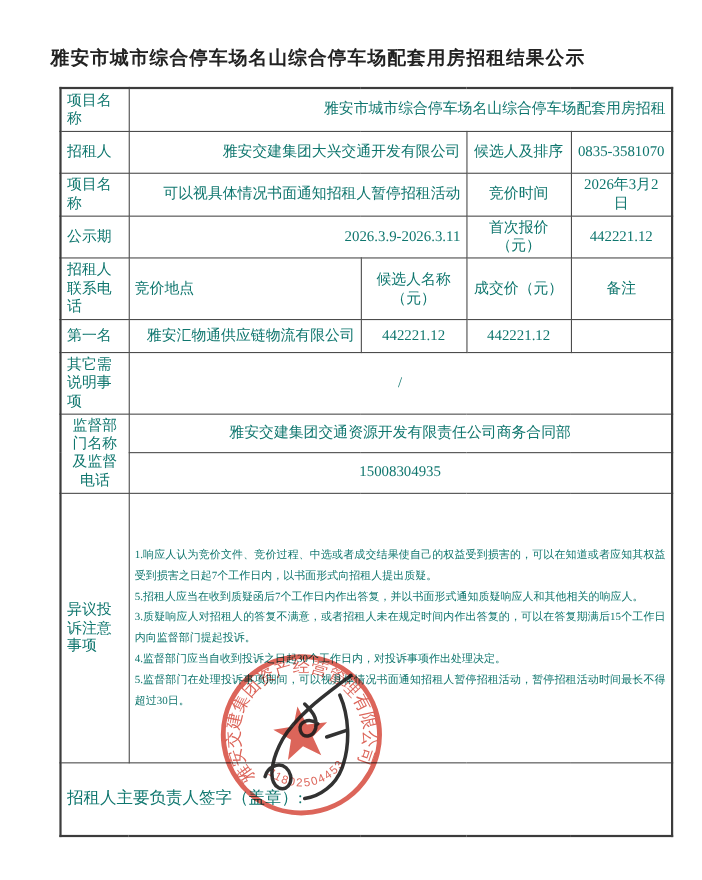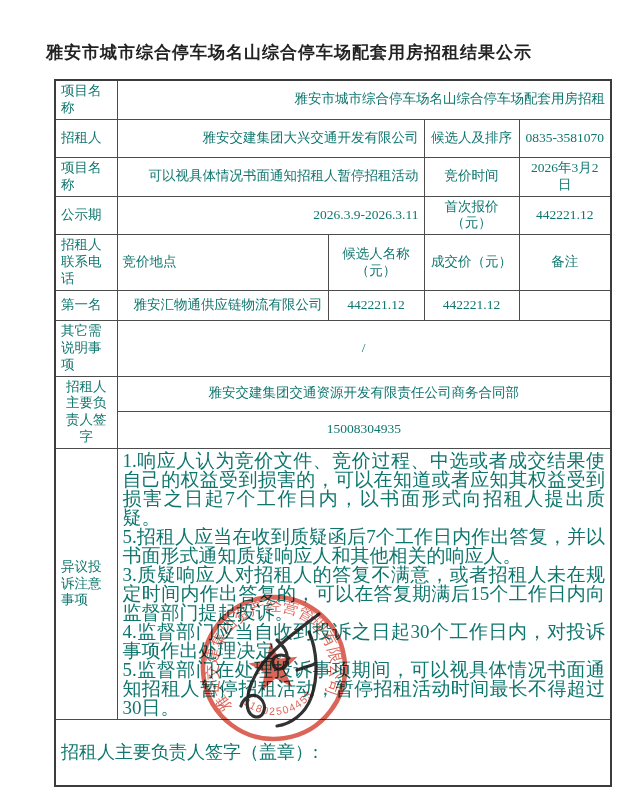--- a/index.html
+++ b/index.html
@@ -47,24 +47,24 @@
   td.val   { text-align: right; }
   td.ctr   { text-align: center; }
   td.lblc  { text-align: center; padding: 2px 3px; }
   td.name-indent { padding-left: 21px; text-align: left; }
 
   td.objection-cell { padding: 4px 9px; }
   td.objection-cell p {
     margin: 0;
     text-align: justify;
     line-height: 19px;
-    font-size: 19px;
+    font-size: 10px;
   }
 
-  td.sign-cell { padding-left: 4px; font-size: 18px; }
+  td.sign-cell { padding-left: 4px; font-size: 15px; }
 
   .seal-wrap {
     position: absolute;
     left: 199px; top: 593px;
     width: 150px; height: 150px;
     transform: rotate(-8deg);
     mix-blend-mode: multiply;
     opacity: 0.92;
     z-index: 3;
     pointer-events: none;
@@ -134,21 +134,21 @@
         <td class="ctr">442221.12</td>
         <td class="ctr"></td>
       </tr>
 
       <tr style="height:36px">
         <td class="lbl">其它需说明事项</td>
         <td class="ctr" colspan="4">/</td>
       </tr>
 
       <tr style="height:34px">
-        <td class="lblc" rowspan="2">招租人主要负责人签字</td>
+        <td class="lblc" rowspan="2">监督部门名称及监督电话</td>
         <td class="ctr" colspan="4">雅安交建集团交通资源开发有限责任公司商务合同部</td>
       </tr>
       <tr style="height:36px">
         <td class="ctr" colspan="4">15008304935</td>
       </tr>
 
       <tr style="height:245px">
         <td class="lbl">异议投诉注意事项</td>
         <td class="objection-cell" colspan="4">
           <p>1.响应人认为竞价文件、竞价过程、中选或者成交结果使自己的权益受到损害的，可以在知道或者应知其权益受到损害之日起7个工作日内，以书面形式向招租人提出质疑。</p>

